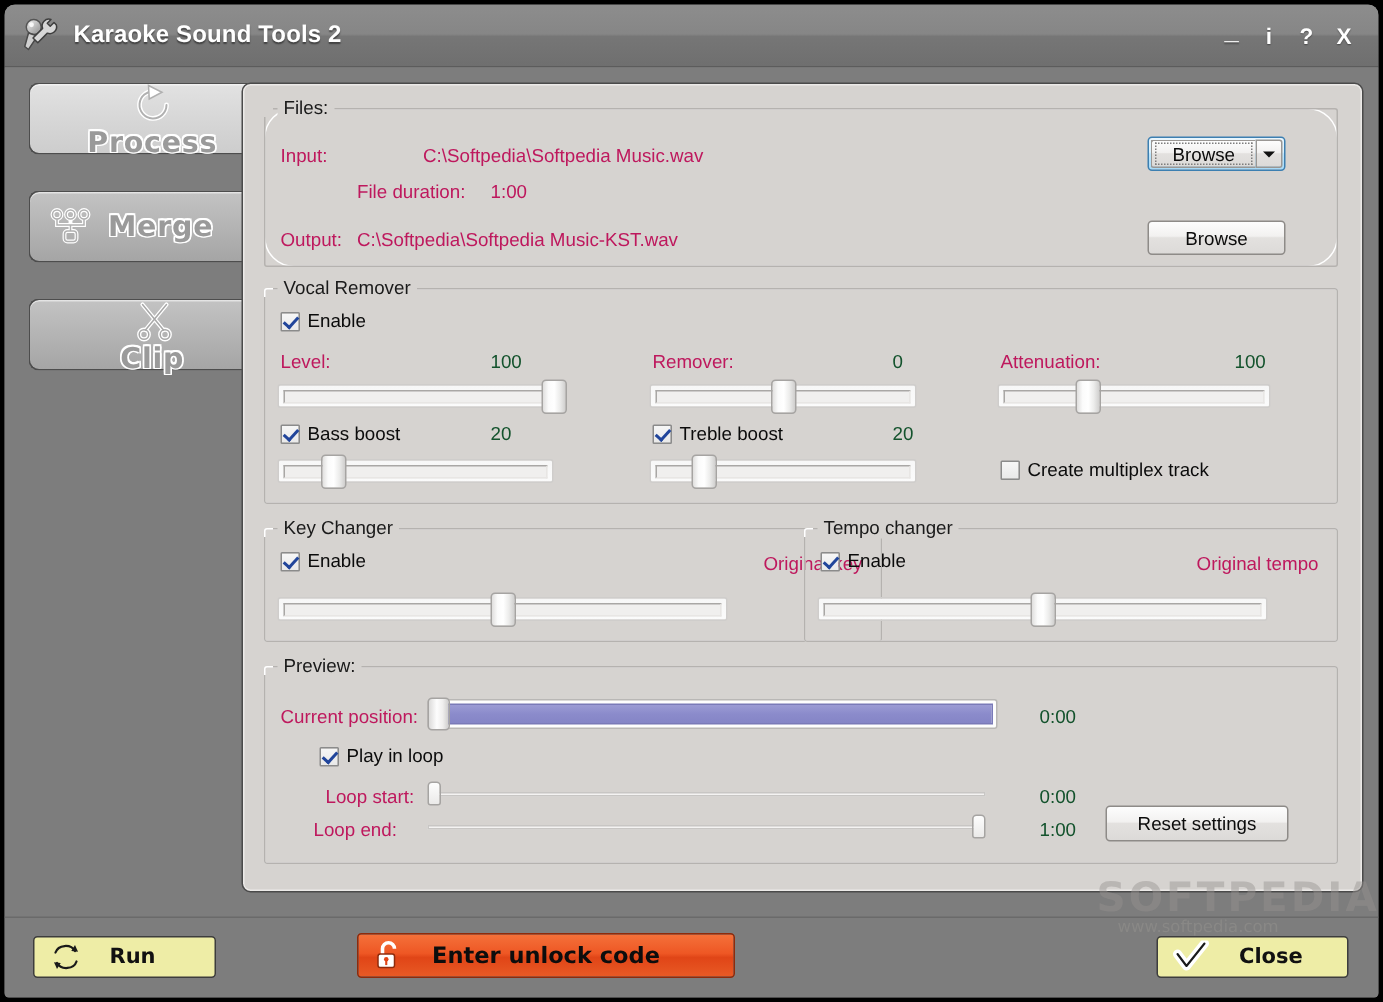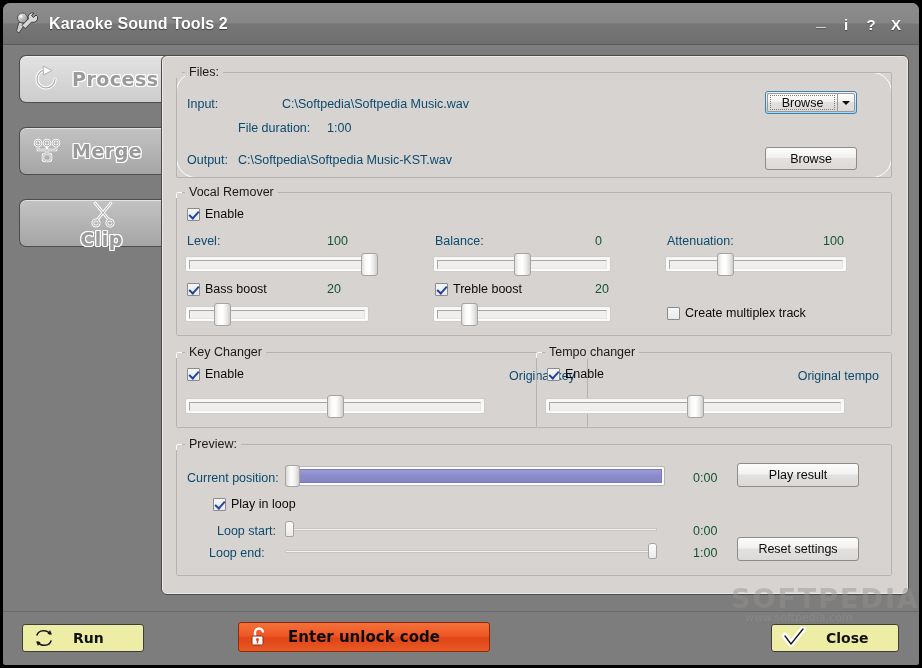--- a/index.html
+++ b/index.html
@@ -52,20 +52,21 @@
     width: 154px; height: 48px;
     border: 1px solid #4d4d4d;
     border-right: none;
     border-radius: 7px 0 0 7px;
     display: flex; align-items: center;
     background: linear-gradient(to bottom, #c3c3c3 0%, #b4b4b4 50%, #a5a5a5 100%);
     box-shadow: inset 0 1px 0 rgba(255,255,255,.55);
   }
   .tab.active {
     background: linear-gradient(to bottom, #e2e2e2 0%, #d7d7d7 50%, #cdcdcd 100%);
+    flex-direction: column;
   }
   .tab-icon { margin-left: 12px; width: 30px; height: 28px; flex: 0 0 auto; }
   .tab-label {
     margin-left: 10px;
     font-family: "DejaVu Sans", sans-serif;
     font-size: 19px; font-weight: bold;
     color: #9a9a9a;
     text-shadow: -1px -1px 0 #fff, 1px -1px 0 #fff, -1px 1px 0 #fff, 1px 1px 0 #fff,
                   0 -1px 0 #fff, 0 1px 0 #fff, -1px 0 0 #fff, 1px 0 0 #fff;
     letter-spacing: .5px;
@@ -85,21 +86,21 @@
   .group::before {
     content: ""; position: absolute; left: -1px; top: -1px; right: -1px; bottom: -1px;
     border: 1px solid #b5b2af; border-radius: 2px; z-index: 0;
     clip-path: polygon(0 6px, 0 100%, 100% 100%, 100% 0, 6px 0, 6px 6px);
   }
   .group-title {
     position: absolute; top: -8px; left: 8px;
     background: #d6d3d0; padding: 0 4px;
     font-size: 12.5px; color: #1a1a1a; z-index: 2;
   }
-  .lbl { position: absolute; font-size: 12.5px; color: #0c4a6e; white-space: nowrap; }
+  .lbl { position: absolute; font-size: 12.5px; color: #be185d; white-space: nowrap; }
   .val { position: absolute; font-size: 12.5px; color: #14532d; }
   
   .btn {
     position: absolute;
     background: linear-gradient(to bottom, #fdfdfd 0%, #f2f1f0 45%, #e3e1df 50%, #dcdad8 100%);
     border: 1px solid #8e8b88;
     border-radius: 3px;
     font-size: 12.5px; color: #0b0b0b;
     display: flex; align-items: center; justify-content: center;
     cursor: default;
@@ -360,21 +361,21 @@
           </div>
 
           <span class="lbl" style="left:10px; top:41px;">Level:</span>
           <span class="val" style="left:150px; top:41px;">100</span>
           <div class="slider" style="left:8px; top:60px; width:184px;">
             <span class="track"></span>
             <span class="groove"></span>
             <span class="thumb" style="left:100%;"></span>
           </div>
 
-          <span class="lbl" style="left:258px; top:41px;">Balance:</span>
+          <span class="lbl" style="left:258px; top:41px;">Remover:</span>
           <span class="val" style="left:418px; top:41px;">0</span>
           <div class="slider" style="left:256px; top:60px; width:178px;">
             <span class="track"></span>
             <span class="groove"></span>
             <span class="thumb" style="left:50%;"></span>
           </div>
 
           <span class="lbl" style="left:490px; top:41px;">Attenuation:</span>
           <span class="val" style="left:646px; top:41px;">100</span>
           <div class="slider" style="left:488px; top:60px; width:182px;">
@@ -462,23 +463,20 @@
           </div>
           <span class="val" style="left:516px; top:79px;">0:00</span>
 
           <span class="lbl" style="left:32px; top:101px;">Loop end:</span>
           <div class="loopslider" style="left:108px; top:98px; width:372px;">
             <span class="ltrack"></span>
             <span class="lthumb" style="left:363px;"></span>
           </div>
           <span class="val" style="left:516px; top:101px;">1:00</span>
 
-          <div class="btn" style="left:560px; top:18px; width:122px; height:24px;">
-            <span>Play result</span>
-          </div>
           <div class="btn" style="left:560px; top:92px; width:122px; height:24px;">
             <span>Reset settings</span>
           </div>
         </div>
 
       </div>
     </div>
 
     <span class="wm">SOFTPEDIA</span>
     <span class="wm2">www.softpedia.com</span>

